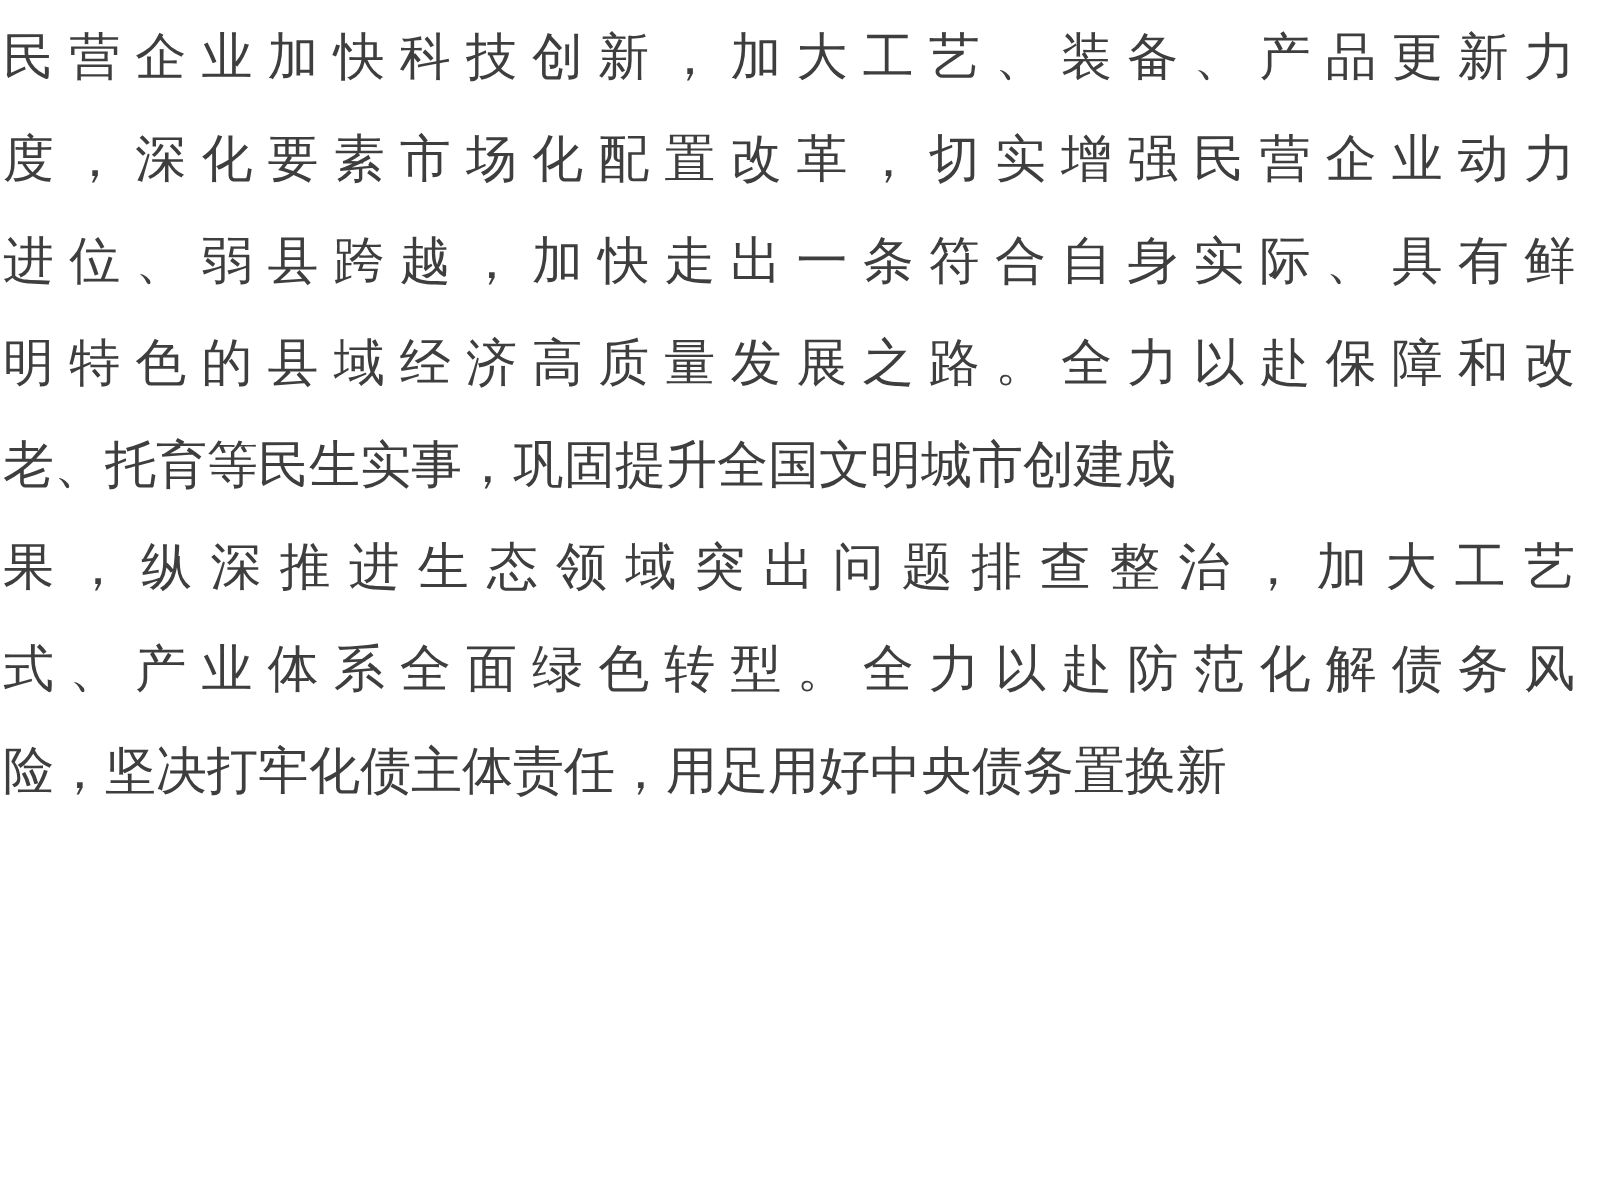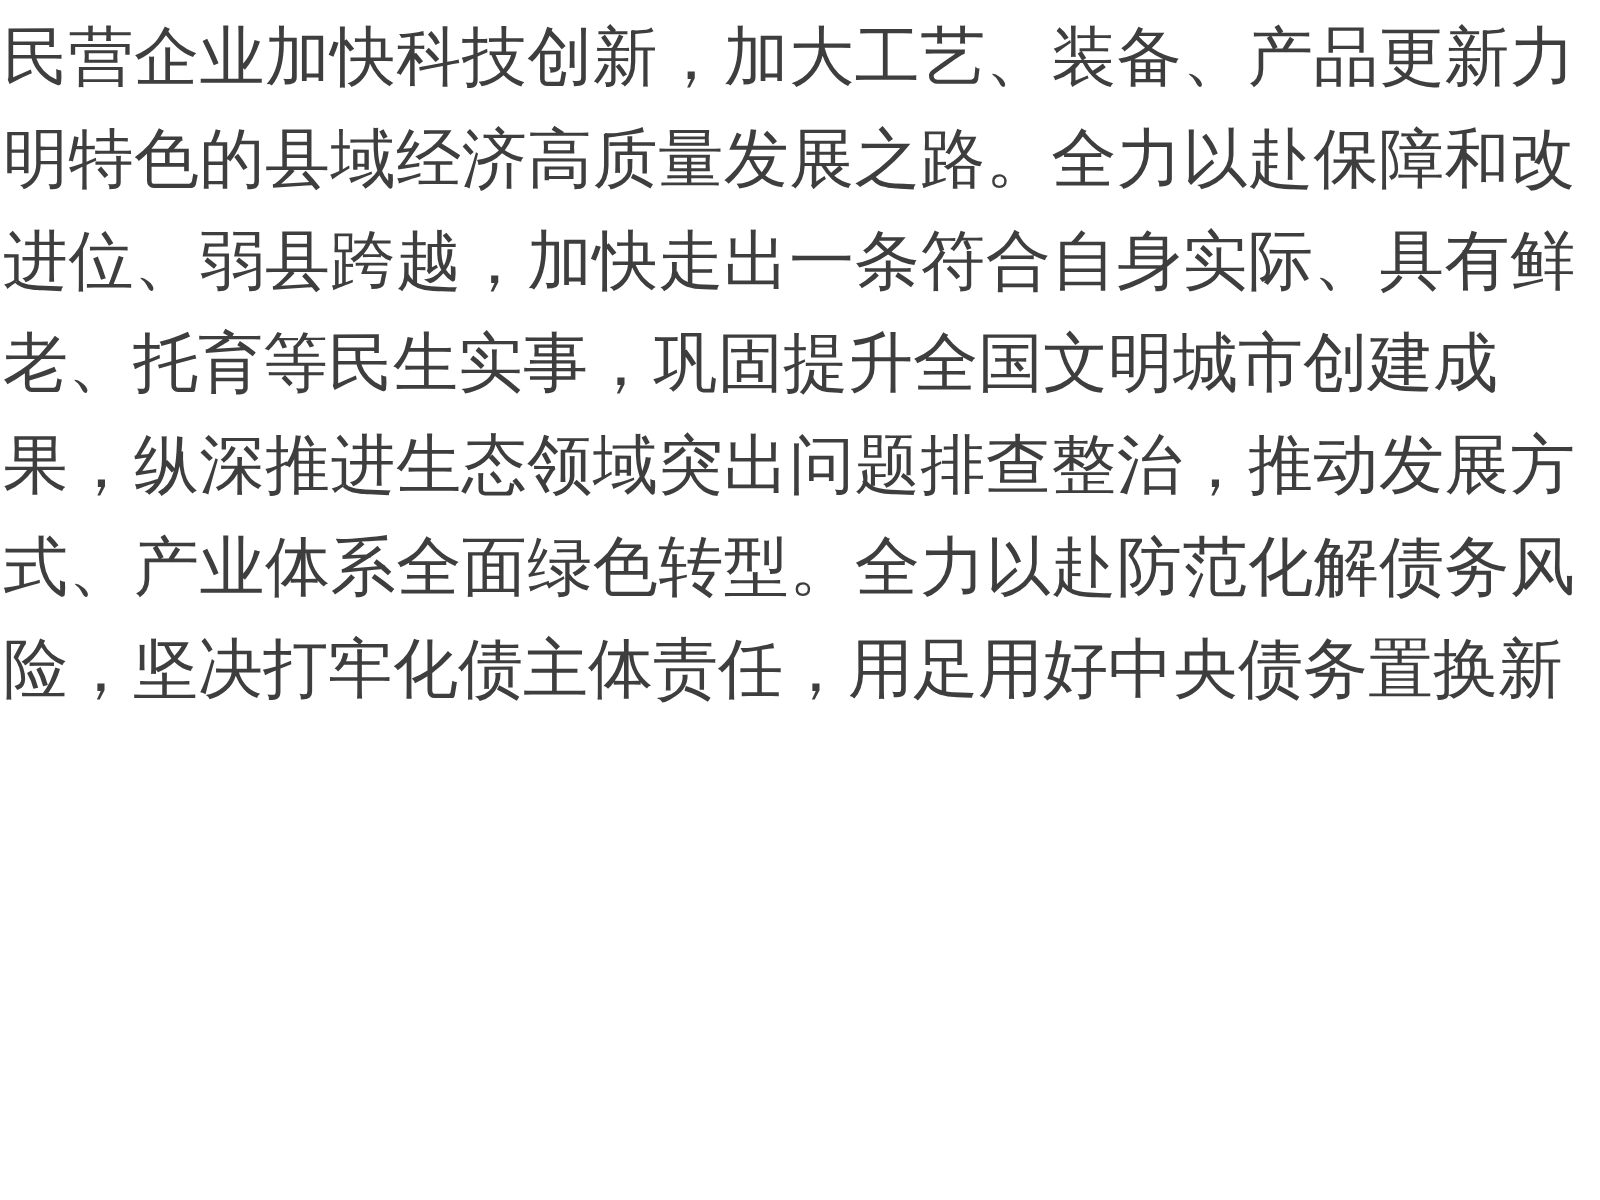--- a/index.html
+++ b/index.html
@@ -13,21 +13,21 @@
     background: #ffffff;
   }
   .document-page {
     box-sizing: border-box;
     width: 1600px;
     height: 1200px;
     overflow: hidden;
     background: #ffffff;
     padding: 6px 25px 16px 3px;
     font-family: "Liberation Sans", sans-serif;
-    font-size: 65px;
+    font-size: 51px;
     line-height: 102px;
     color: #3e3e3e;
     font-weight: 400;
   }
   .text-line {
     height: 102px;
     overflow: hidden;
     white-space: normal;
     text-align: justify;
     
@@ -37,19 +37,20 @@
   .text-line.no-justify {
     text-align: left;
     text-align-last: left;
   }
 </style>
 </head>
 <body>
 
 <div class="document-page">
   <div class="text-line">民营企业加快科技创新，加大工艺、装备、产品更新力</div>
+  <div class="text-line">度，深化要素市场化配置改革，切实增强民营企业动力</div>
+  <div class="text-line">进位、弱县跨越，加快走出一条符合自身实际、具有鲜</div>
   <div class="text-line">明特色的县域经济高质量发展之路。全力以赴保障和改</div>
-  <div class="text-line">进位、弱县跨越，加快走出一条符合自身实际、具有鲜</div>
   <div class="text-line no-justify">老、托育等民生实事，巩固提升全国文明城市创建成</div>
-  <div class="text-line">果，纵深推进生态领域突出问题排查整治，推动发展方</div>
+  <div class="text-line">果，纵深推进生态领域突出问题排查整治，加大工艺</div>
   <div class="text-line">式、产业体系全面绿色转型。全力以赴防范化解债务风</div>
   <div class="text-line no-justify">险，坚决打牢化债主体责任，用足用好中央债务置换新</div>
 </div>
 
 </body></html>

